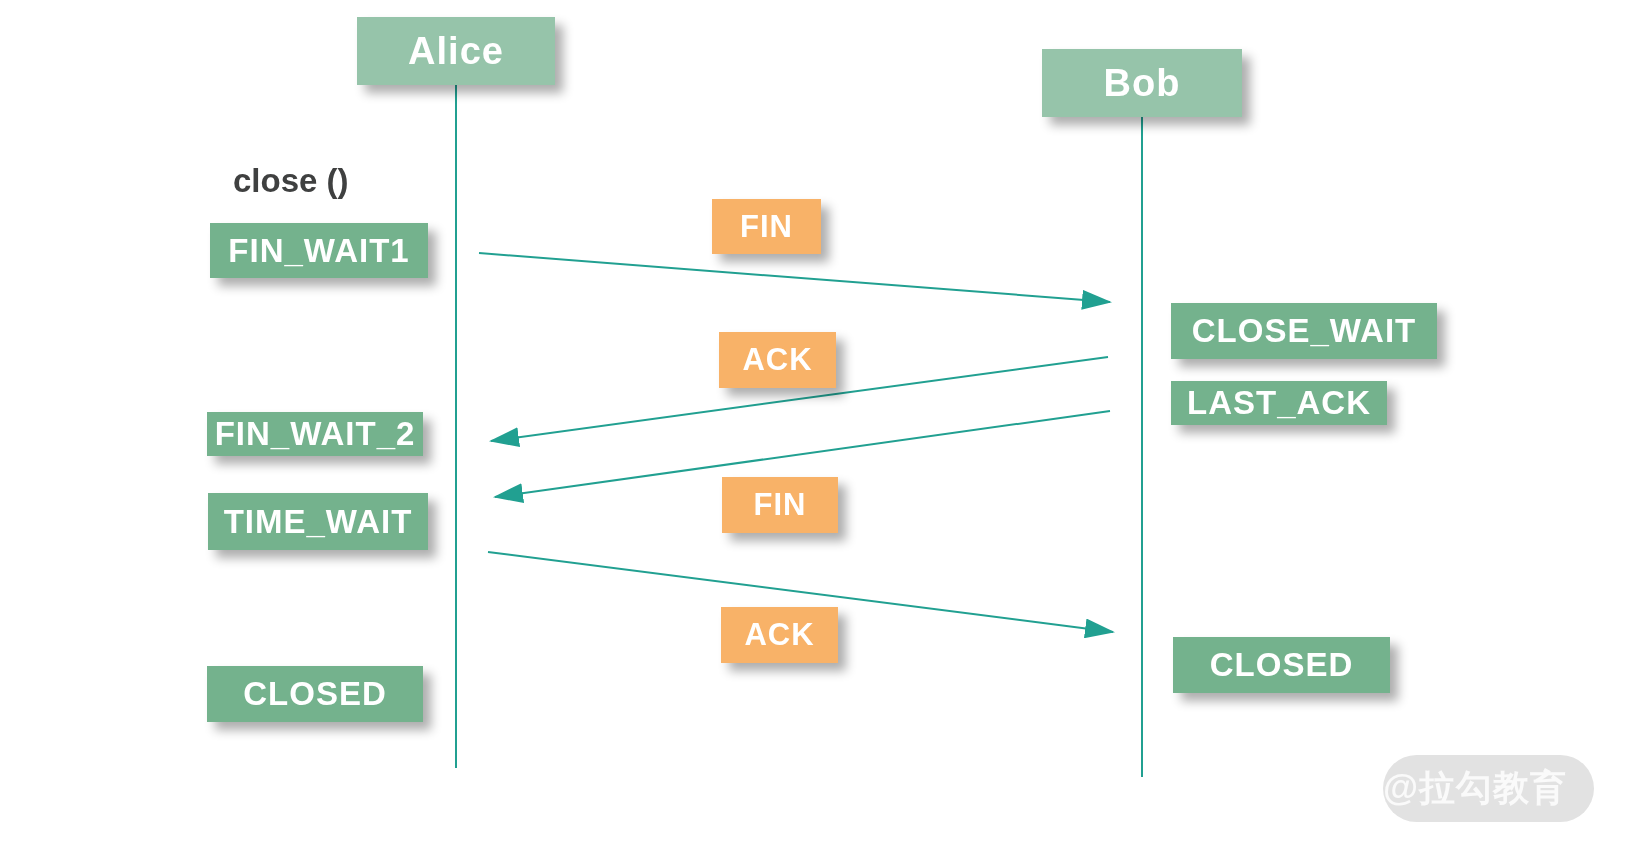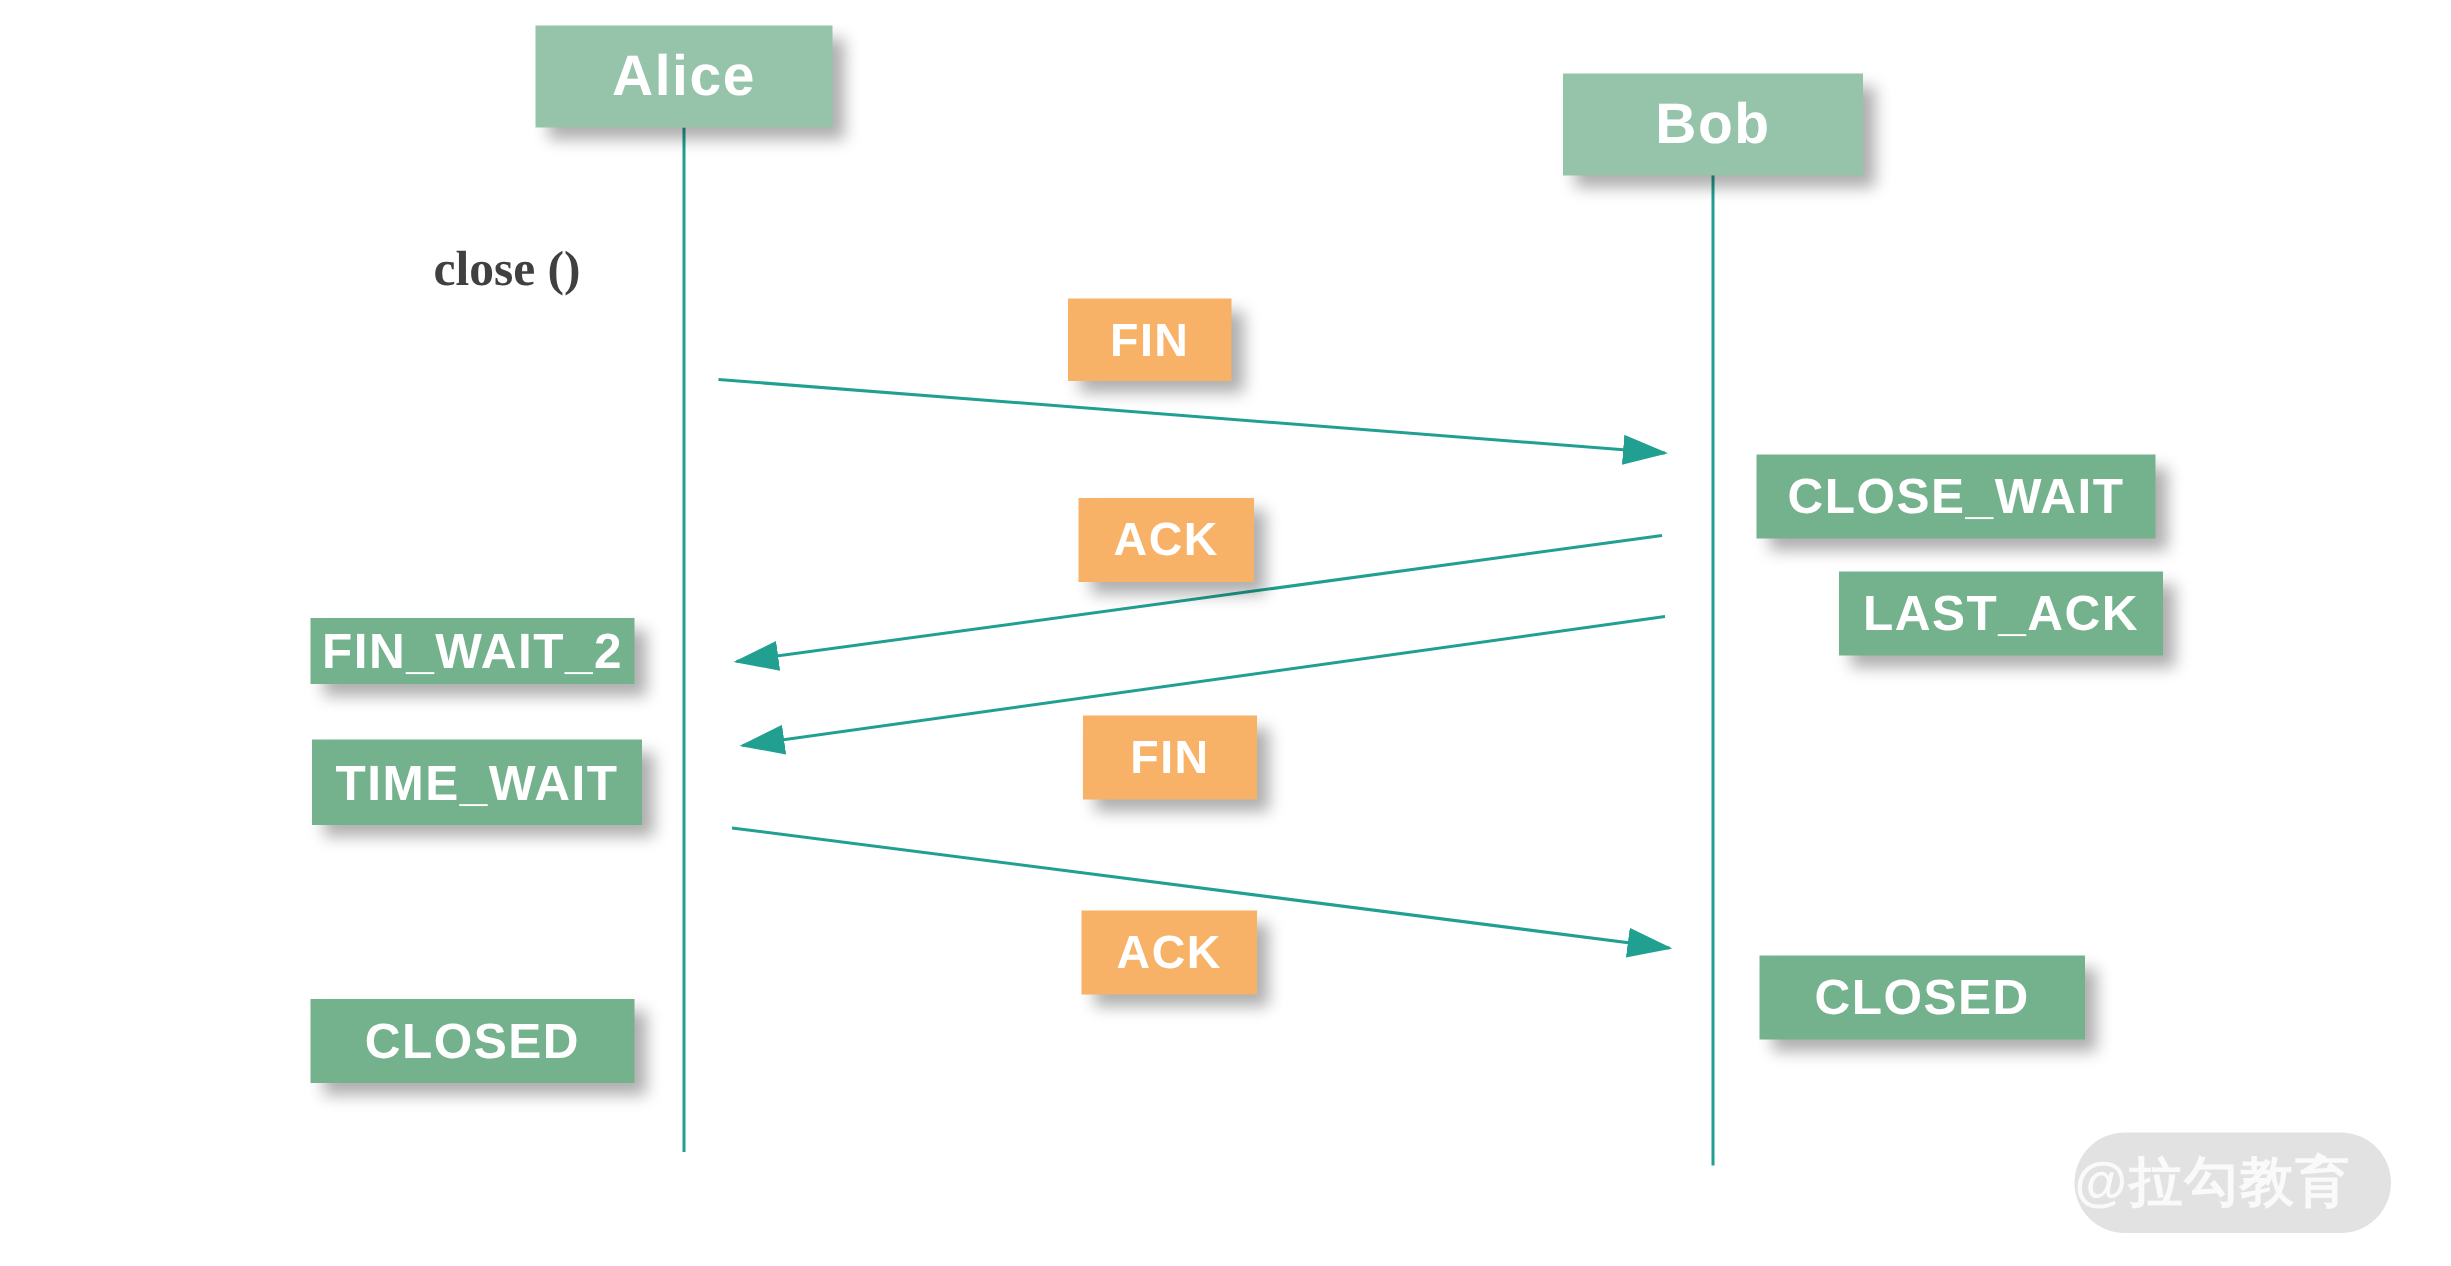--- a/index.html
+++ b/index.html
@@ -57,22 +57,21 @@
     background: var(--message-orange);
     font-size: 31px;
     align-items: center;
   }
 
   .annotation {
     position: absolute;
     color: var(--annotation-gray);
     font-size: 33px;
     font-weight: bold;
-    text-align: center;
-    font-family: Liberation Serif, serif;
+    text-align: left;
   }
 
   .watermark {
     position: absolute;
     left: 1383px; top: 755px;
     width: 211px; height: 67px;
     background: var(--watermark-bg);
     border-radius: 34px;
     display: flex;
     align-items: center;
@@ -88,21 +87,21 @@
   .actor-bob     { left: 1042px; top: 17px;  width: 200px; height: 68px; margin-top: 32px; }
 
   .annotation-close { left: 233px; top: 162px; width: 210px; }
 
   .state-fin-wait1  { left: 210px;  top: 223px; width: 218px; height: 55px; }
   .state-fin-wait2  { left: 207px;  top: 412px; width: 216px; height: 44px; }
   .state-time-wait  { left: 208px;  top: 493px; width: 220px; height: 57px; }
   .state-closed-l   { left: 207px;  top: 666px; width: 216px; height: 56px; }
 
   .state-close-wait { left: 1171px; top: 303px; width: 266px; height: 56px; }
-  .state-last-ack   { left: 1226px; top: 381px; width: 216px; height: 56px; }
+  .state-last-ack   { left: 1171px; top: 381px; width: 216px; height: 44px; }
   .state-closed-r   { left: 1173px; top: 637px; width: 217px; height: 56px; }
 
   .msg-fin-1 { left: 712px; top: 199px; width: 109px; height: 55px; }
   .msg-ack-1 { left: 719px; top: 332px; width: 117px; height: 56px; }
   .msg-fin-2 { left: 722px; top: 477px; width: 116px; height: 56px; }
   .msg-ack-2 { left: 721px; top: 607px; width: 117px; height: 56px; }
 </style>
 </head>
 <body>
 
@@ -126,20 +125,23 @@
 
   <div class="box actor-box actor-alice">
     <span>Alice</span>
   </div>
   <div class="box actor-box actor-bob">
     <span>Bob</span>
   </div>
 
   <div class="annotation annotation-close">close ()</div>
 
+  <div class="box state-box state-fin-wait1">
+    <span>FIN_WAIT1</span>
+  </div>
   <div class="box state-box state-fin-wait2">
     <span>FIN_WAIT_2</span>
   </div>
   <div class="box state-box state-time-wait">
     <span>TIME_WAIT</span>
   </div>
   <div class="box state-box state-closed-l">
     <span>CLOSED</span>
   </div>
 

